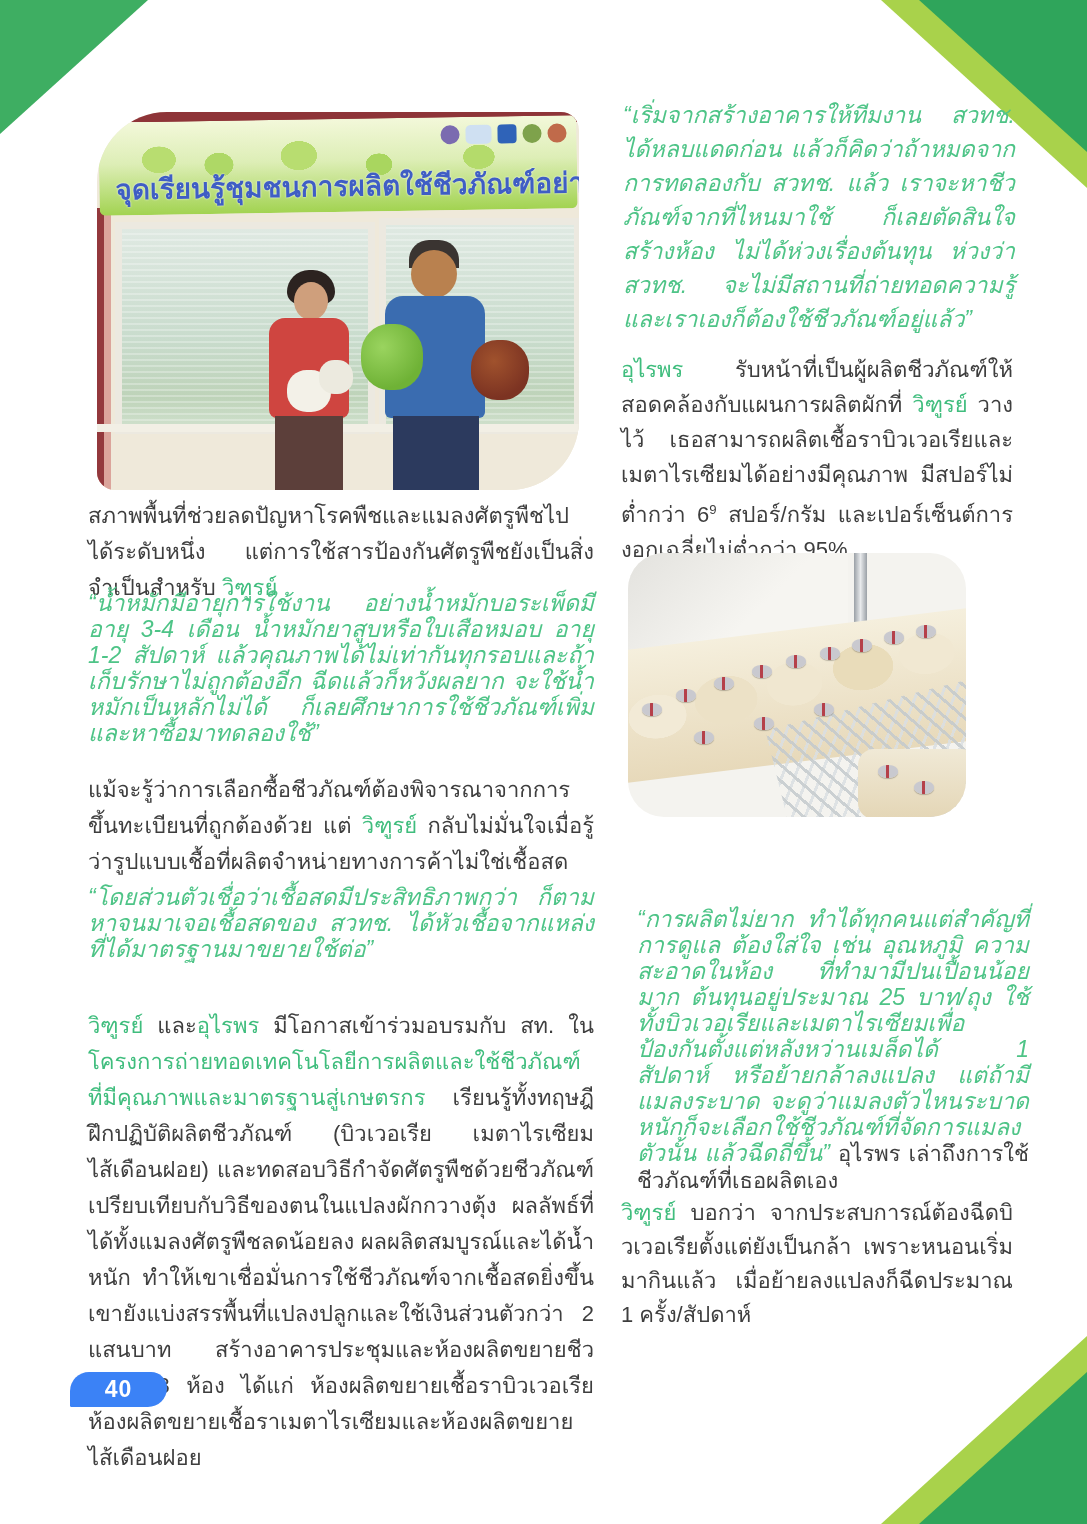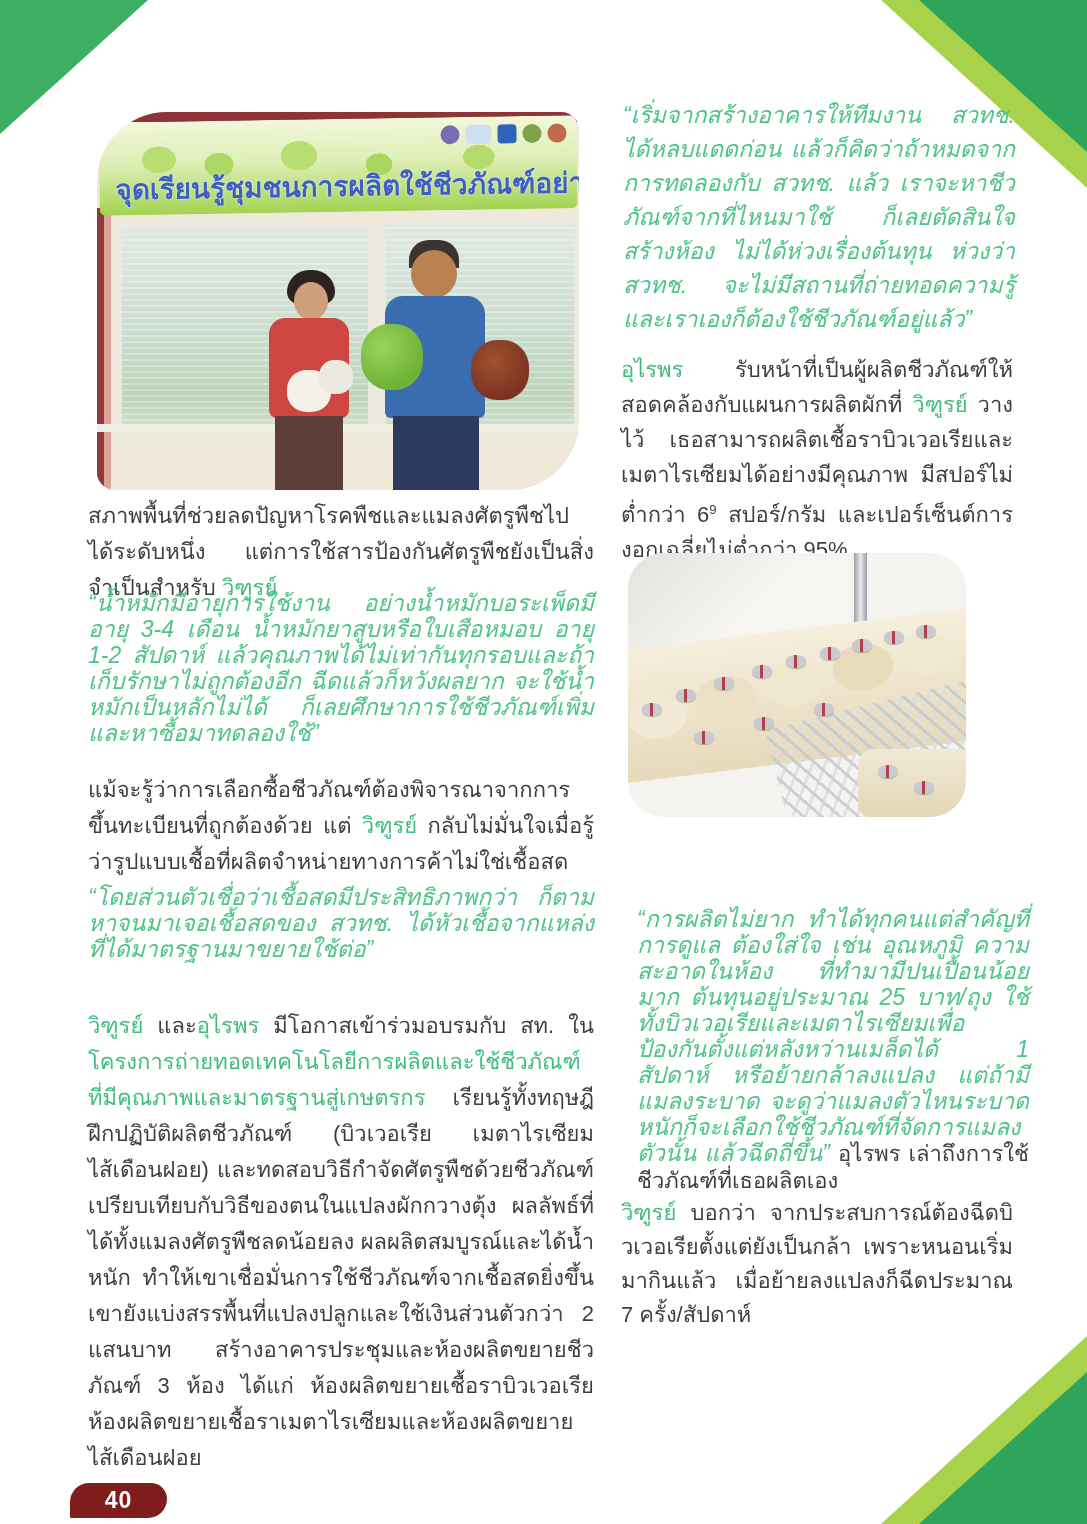--- a/index.html
+++ b/index.html
@@ -95,21 +95,21 @@
   .p2-wire{left:150px;top:150px;width:210px;height:130px;transform:rotate(-14deg);opacity:.85;
       background:
         repeating-linear-gradient(55deg,transparent 0 9px,#c3c9cd 9px 12px),
         repeating-linear-gradient(-55deg,transparent 0 9px,#dadfe2 9px 12px);}
   .p2-lowbags{left:230px;top:196px;width:120px;height:70px;border-radius:16px;
       background:linear-gradient(180deg,#f0e9d6,#e4d6b6);}
   .cap{position:absolute;width:20px;height:13px;border-radius:45%;
       background:linear-gradient(90deg,#c9c9cf 0 38%,#b5404a 38% 54%,#c9c9cf 54%);
       box-shadow:0 1px 1px rgba(0,0,0,.25);}
   
-  .page-badge{left:70px;top:1483px;width:97px;height:35px;background:#7f1d1d;
+  .page-badge{left:70px;top:1372px;width:97px;height:35px;background:#3b82f6;
       border-radius:24px 20px 24px 2px;display:flex;align-items:center;justify-content:center;}
   .page-badge span{color:#ffffff;font-weight:bold;font-size:23px;letter-spacing:1px;}
 </style>
 </head>
 <body>
 
 <div class="abs" style="left:0;top:0;width:1087px;height:1524px;">
 
   <div class="corner c-tr-light"></div>
   <div class="corner c-tr"></div>
@@ -200,20 +200,20 @@
     <div class="cap" style="left:186px;top:150px;"></div>
     <div class="cap" style="left:250px;top:212px;"></div>
     <div class="cap" style="left:286px;top:228px;"></div>
   </figure>
 
   <p class="abs quote col-right" style="top:890px;margin:16px;">
     <span>“การผลิตไม่ยาก ทำได้ทุกคนแต่สำคัญที่การดูแล ต้องใส่ใจ เช่น อุณหภูมิ ความสะอาดในห้อง ที่ทำมามีปนเปื้อนน้อยมาก ต้นทุนอยู่ประมาณ 25 บาท/ถุง ใช้ทั้งบิวเวอเรียและเมตาไรเซียมเพื่อป้องกันตั้งแต่หลังหว่านเมล็ดได้ 1 สัปดาห์ หรือย้ายกล้าลงแปลง แต่ถ้ามีแมลงระบาด จะดูว่าแมลงตัวไหนระบาดหนักก็จะเลือกใช้ชีวภัณฑ์ที่จัดการแมลงตัวนั้น แล้วฉีดถี่ขึ้น” </span><span class="plain green-name" style="font-style:normal;">อุไรพร</span><span class="plain"> เล่าถึงการใช้ชีวภัณฑ์ที่เธอผลิตเอง</span>
   </p>
 
   <p class="abs body-text col-right" style="top:1196px;margin:0;line-height:34px;">
-    <span class="green-name">วิฑูรย์</span><span> บอกว่า จากประสบการณ์ต้องฉีดบิวเวอเรียตั้งแต่ยังเป็นกล้า เพราะหนอนเริ่มมากินแล้ว เมื่อย้ายลงแปลงก็ฉีดประมาณ 7 ครั้ง/สัปดาห์</span>
+    <span class="green-name">วิฑูรย์</span><span> บอกว่า จากประสบการณ์ต้องฉีดบิวเวอเรียตั้งแต่ยังเป็นกล้า เพราะหนอนเริ่มมากินแล้ว เมื่อย้ายลงแปลงก็ฉีดประมาณ 1 ครั้ง/สัปดาห์</span>
   </p>
 
   <div class="abs page-badge">
     <span>40</span>
   </div>
 
 </div>
 
 </body></html>

